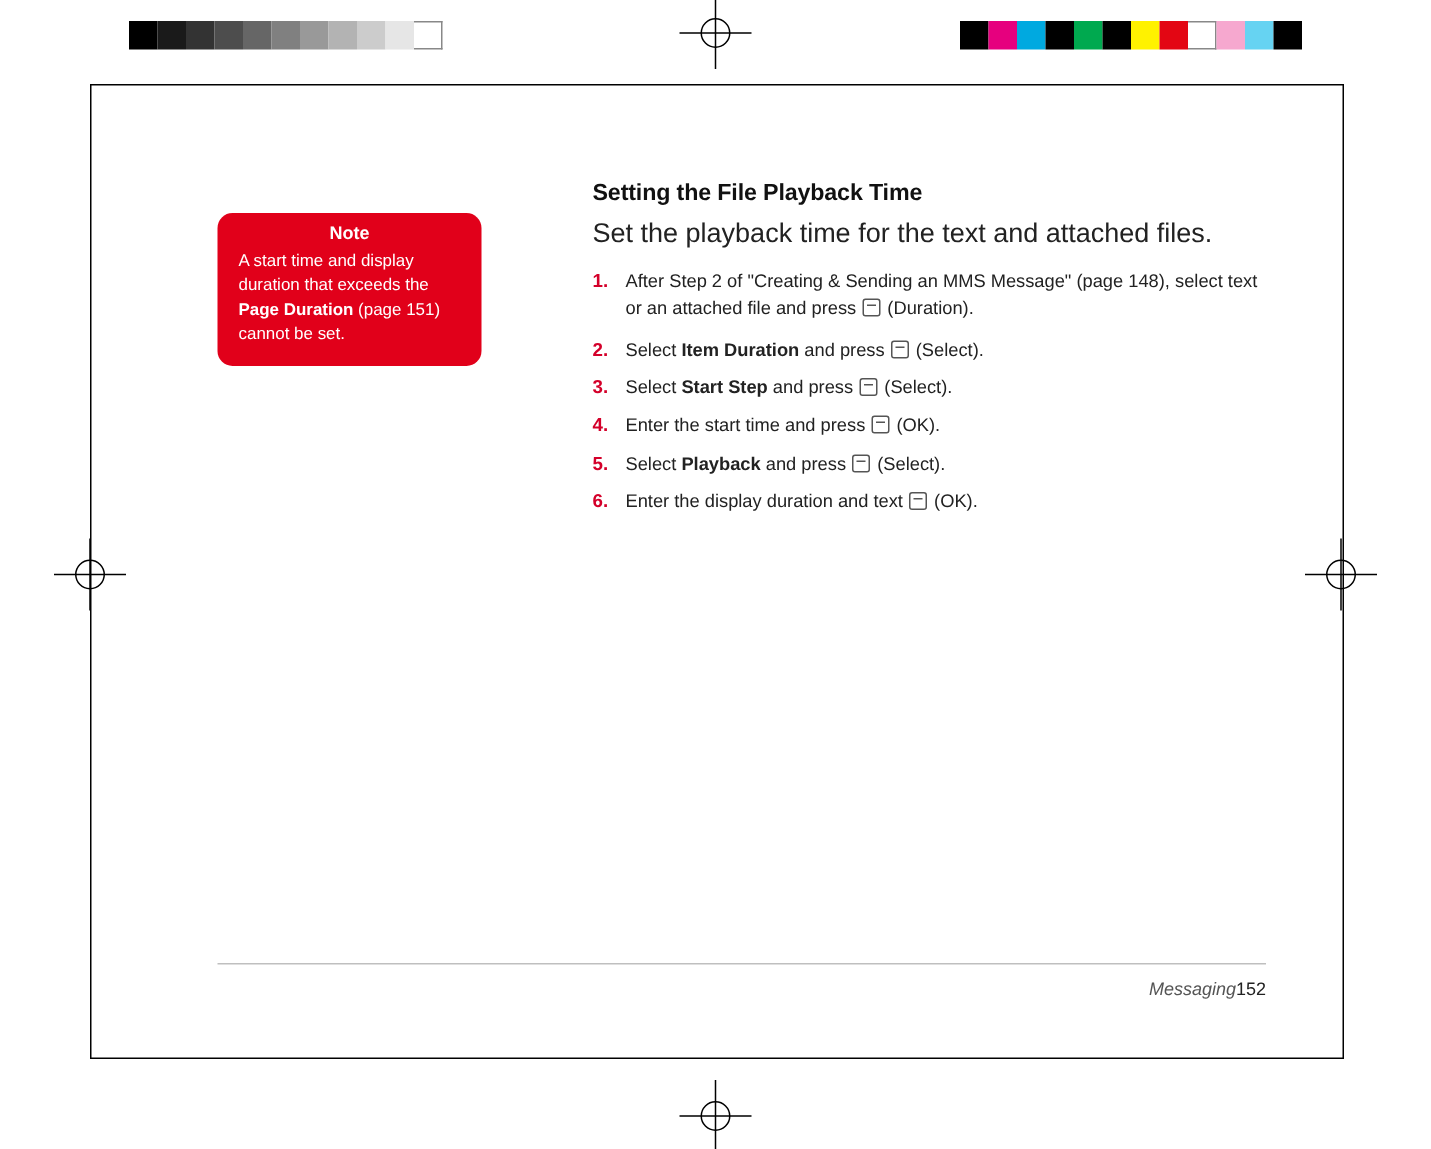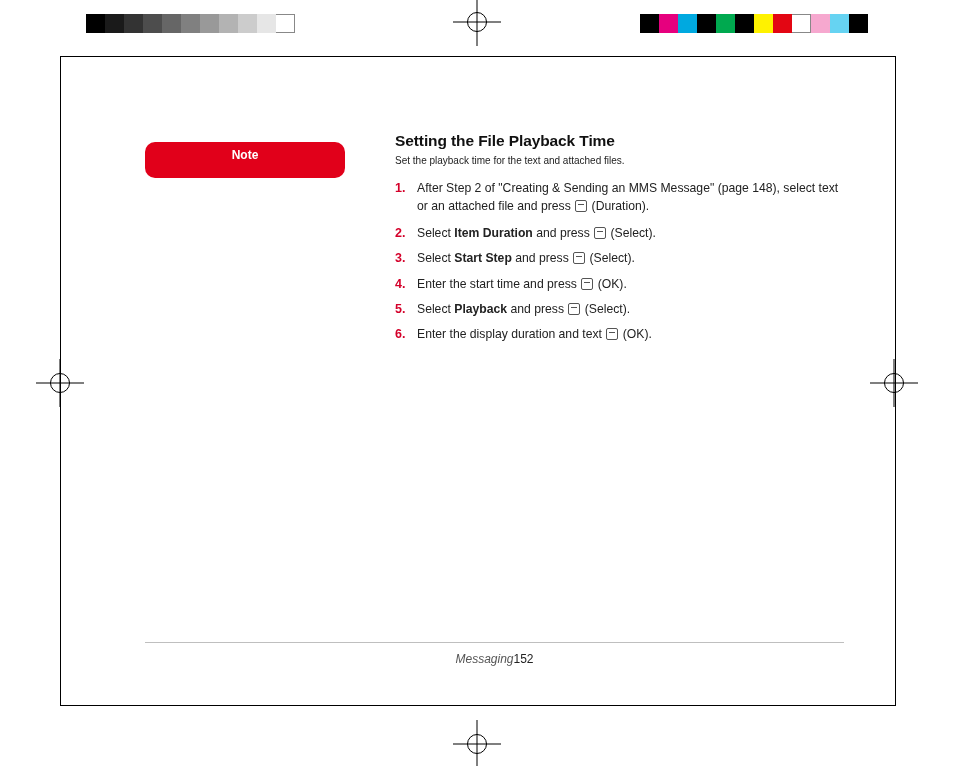--- a/index.html
+++ b/index.html
@@ -49,29 +49,29 @@
   .reg::after  { top:0; bottom:0; left:50%; width:1px; transform:translateX(-0.5px);}
   .reg .circle { position:absolute; width:20px;height:20px;border:1px solid #000;border-radius:50%; left:50%; top:50%; transform:translate(-50%,-50%);}
   
   .content {
     position: absolute;
     left: 145px;
     top: 120px;
     width: 700px;
     color:#111;
   }
-  .main-col { margin-left:250px; width:455px;margin-top:12px; }
+  .main-col { margin-left:250px; width:455px; }
   h2 {
     font-size: 15.5px;
     font-weight: 700;
     margin: 0 0 4px 0;
     letter-spacing:-0.1px;
   }
   .subtitle {
-    font-size: 10px;
+    font-size: 18px;
     margin: 0 0 10px 0;
     color:#222;
     line-height:1.45;
   }
   ol.steps {
     list-style: none;
     padding: 0; margin: 0;
     font-size: 12.2px;
     color:#222;
   }
@@ -102,21 +102,21 @@
   .key::after{
     content:"";
     position:absolute;
     left:2px;right:2px;top:3px;height:1px;background:#555;
   }
 
   
   .note-box {
     position:absolute;
     left:0; top:22px;
-    width:200px;
+    width:176px;
     background:#e1001a;
     border-radius:10px;
     color:#fff;
     padding:0 0 12px 0;
     font-size:11.5px;
   }
   .note-title{
     text-align:center;
     font-weight:700;
     font-size:12px;
@@ -131,21 +131,21 @@
   }
   .note-body .pd { font-weight:700; }
 
   
   .footer {
     position:absolute;
     left:145px; right:110px;
     bottom:100px;
     border-top:1px solid #bfbfbf;
     display:flex;
-    justify-content:center;
+    justify-content:flex-end;
     align-items:flex-end;
     height:24px;
     font-size:12px;
   }
   .footer .section-name { font-style: italic; color:#555; }
   .footer .page-num { font-weight:400; color:#222;}
 </style>
 </head>
 <body>
 
@@ -197,20 +197,23 @@
       <div class="circle"></div>
     </div>
   </div>
 
 <div class="page-frame"></div>
 
 <div class="content">
 
   <div class="note-box">
     <div class="note-title">Note</div>
+    <div class="note-body">
+      <span>A start time and display duration that exceeds the </span><span class="pd">Page Duration</span><span> (page 151) cannot be set.</span>
+    </div>
   </div>
 
   <div class="main-col">
     <h2>Setting the File Playback Time</h2>
     <p class="subtitle">Set the playback time for the text and attached files.</p>
 
     <ol class="steps">
       <li>
         <span class="num">1.</span>
         <span>After Step 2 of "Creating &amp; Sending an MMS Message" (page 148), select text or an attached file and press </span><span class="key"></span><span> (Duration).</span>

